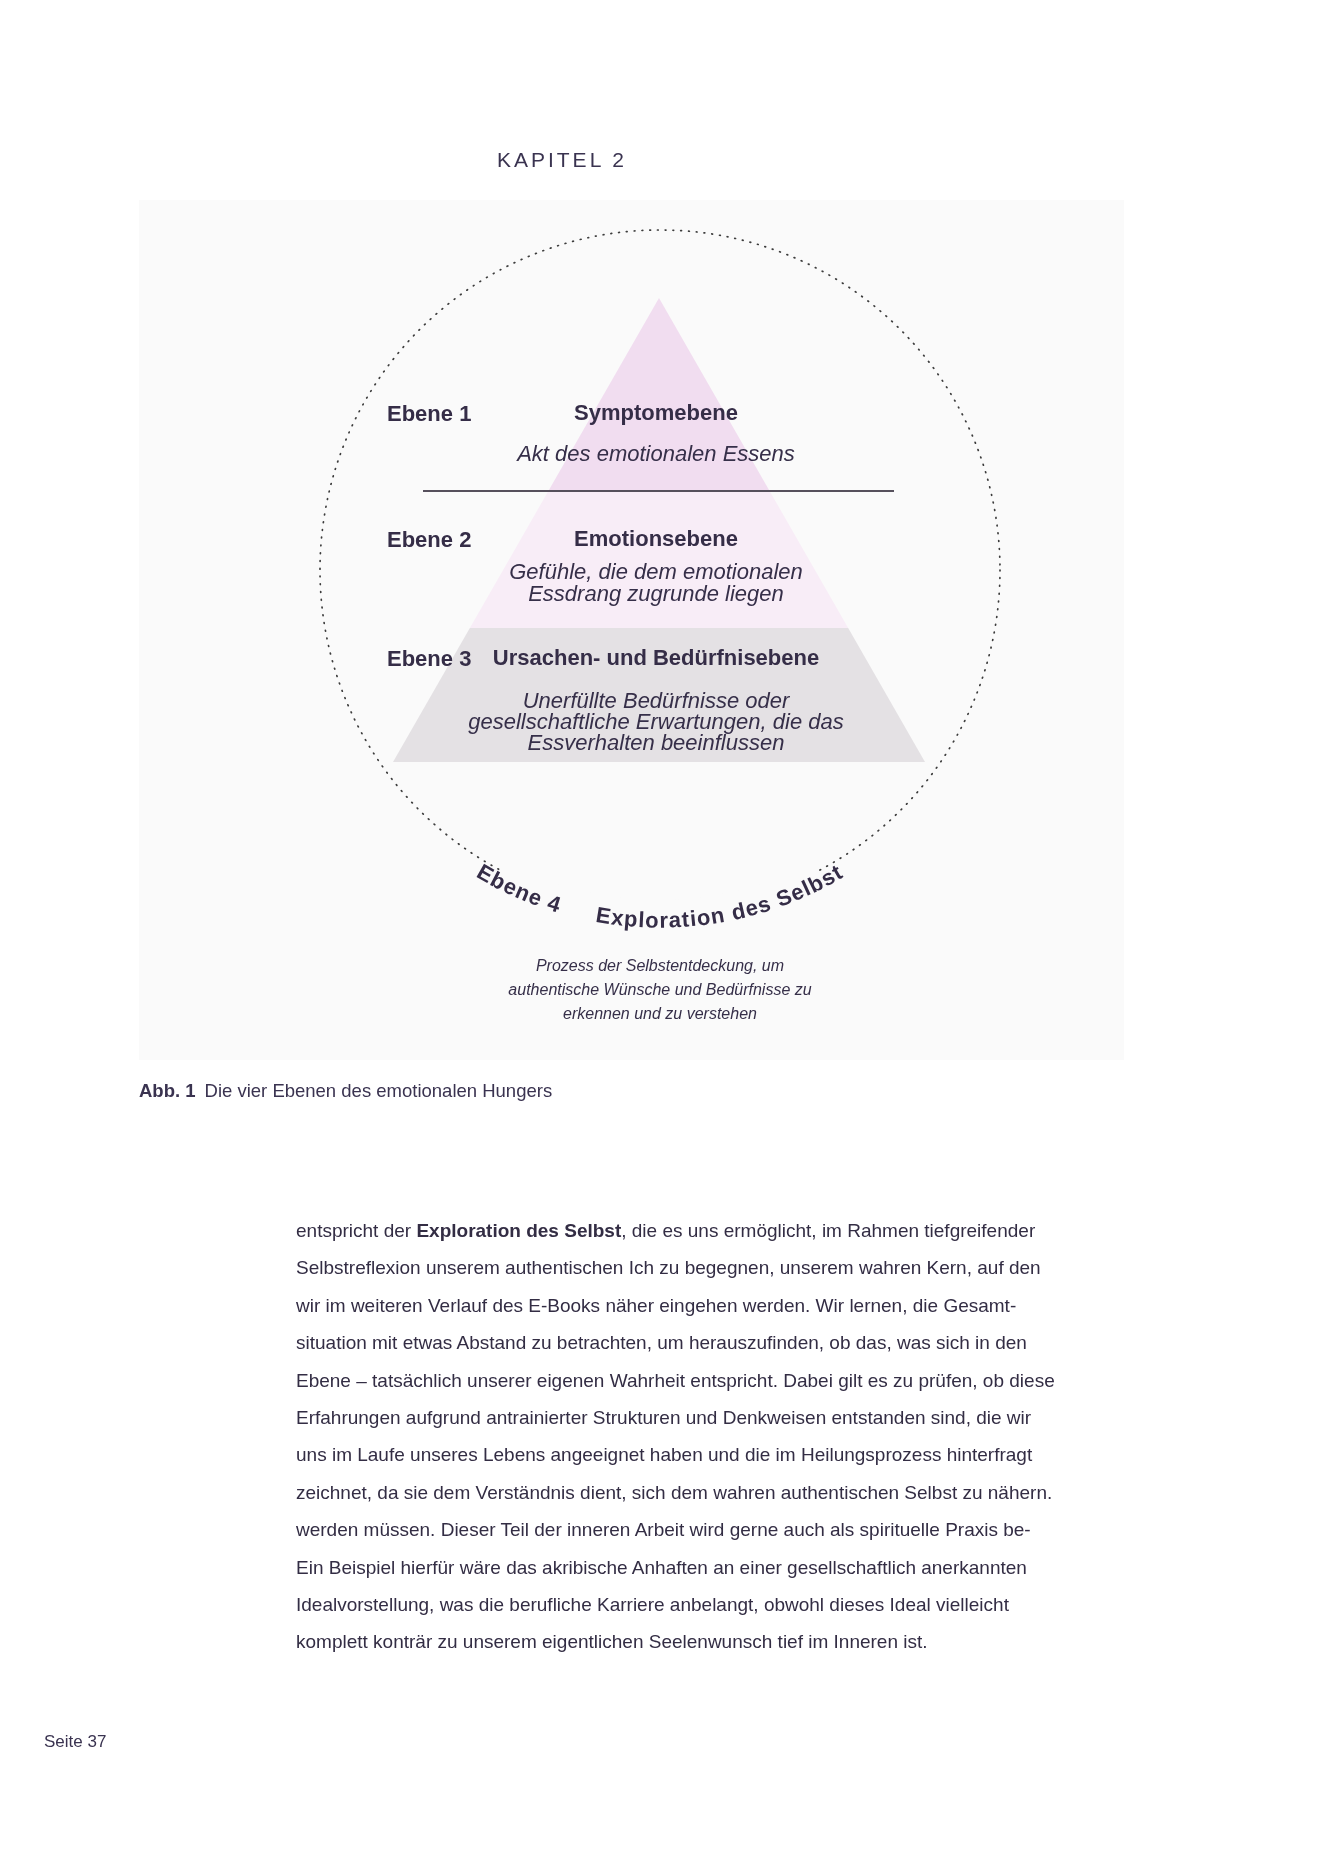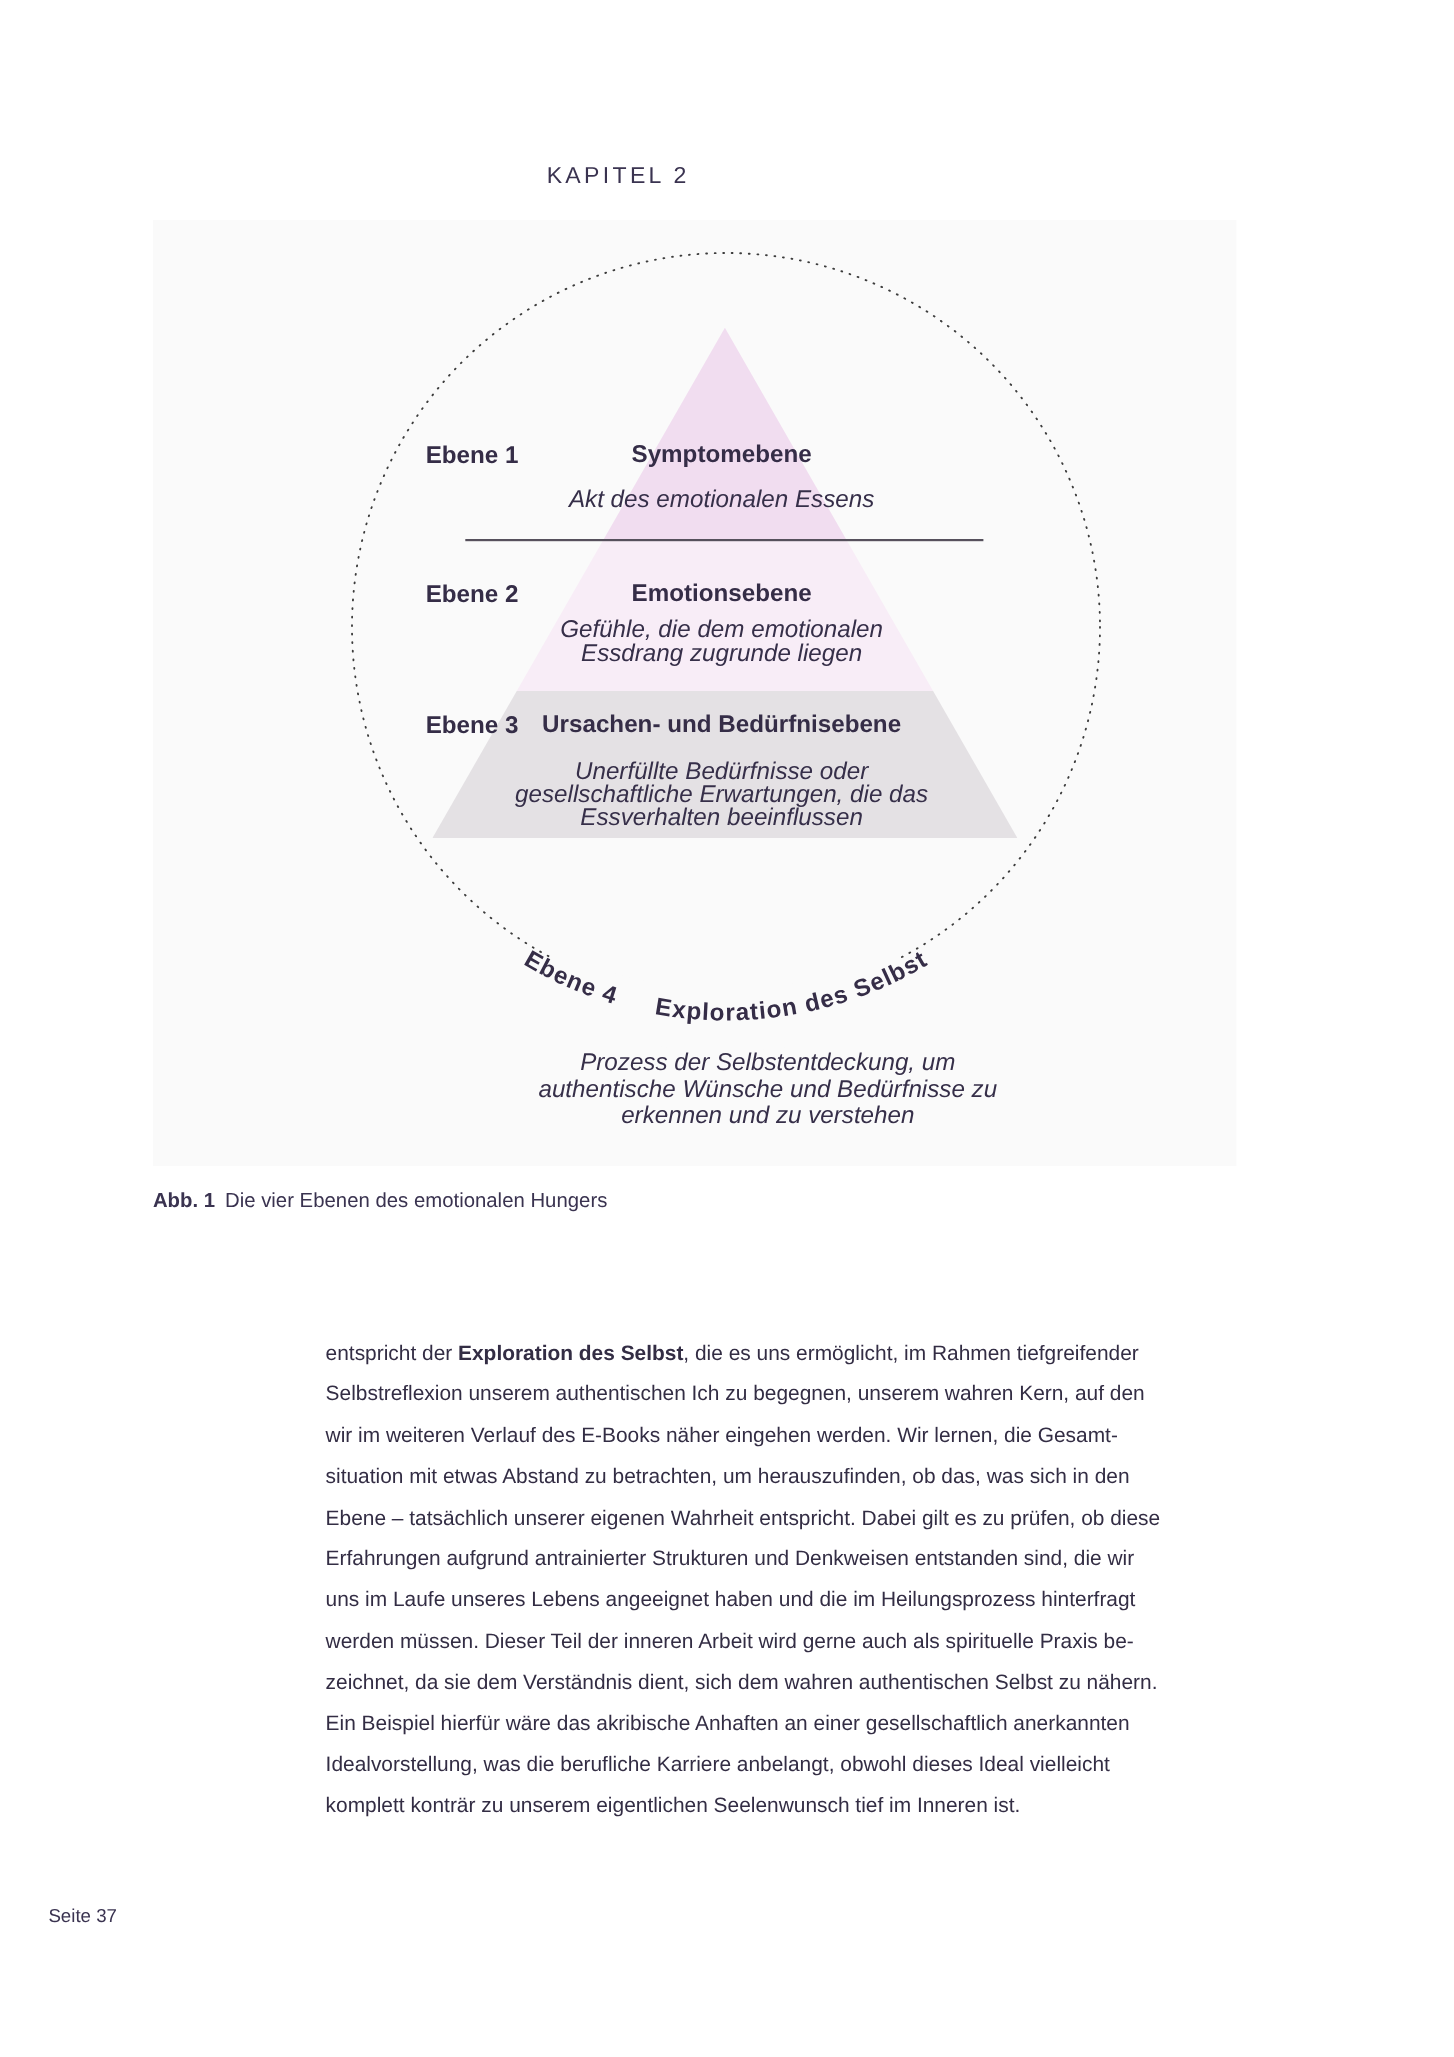--- a/index.html
+++ b/index.html
@@ -37,22 +37,22 @@
     font-weight:bold; font-size:22px; white-space:nowrap; color:#352d47;
   }
   .lvl-desc{
     position:absolute; left:517px; transform:translateX(-50%);
     font-style:italic; font-size:22px; line-height:22px;
     text-align:center; white-space:nowrap; color:#362f49;
   }
   .lvl-desc.tight{line-height:21px;}
   .prozess-desc{
     position:absolute; left:521px; transform:translateX(-50%); top:754px;
-    font-style:italic; font-size:22px; line-height:24px;
-    text-align:center; white-space:nowrap; color:#362f49;margin-left:38px;
+    font-style:italic; font-size:16px; line-height:24px;
+    text-align:center; white-space:nowrap; color:#362f49;
   }
   .arc-text{
     font-family:"Liberation Sans", sans-serif;
     font-weight:bold; font-size:22px; fill:#352d47; letter-spacing:1px;
   }
   .figure-caption{
     position:absolute; left:139px; top:1080px; font-size:18.5px; color:#3a3350;
     white-space:nowrap;
   }
   .figure-caption .cap-label{font-weight:bold; margin-right:9px;}
@@ -127,22 +127,22 @@
   </div>
 
   <div class="body-text">
     <div class="body-line"><span>entspricht der </span><strong>Exploration des Selbst</strong><span>, die es uns ermöglicht, im Rahmen tiefgreifender</span></div>
     <div class="body-line">Selbstreflexion unserem authentischen Ich zu begegnen, unserem wahren Kern, auf den</div>
     <div class="body-line">wir im weiteren Verlauf des E-Books näher eingehen werden. Wir lernen, die Gesamt-</div>
     <div class="body-line">situation mit etwas Abstand zu betrachten, um herauszufinden, ob das, was sich in den</div>
     <div class="body-line">Ebene – tatsächlich unserer eigenen Wahrheit entspricht. Dabei gilt es zu prüfen, ob diese</div>
     <div class="body-line">Erfahrungen aufgrund antrainierter Strukturen und Denkweisen entstanden sind, die wir</div>
     <div class="body-line">uns im Laufe unseres Lebens angeeignet haben und die im Heilungsprozess hinterfragt</div>
+    <div class="body-line">zeichnet, da sie dem Verständnis dient, sich dem wahren authentischen Selbst zu nähern.</div>
     <div class="body-line">werden müssen. Dieser Teil der inneren Arbeit wird gerne auch als spirituelle Praxis be-</div>
-    <div class="body-line">zeichnet, da sie dem Verständnis dient, sich dem wahren authentischen Selbst zu nähern.</div>
     <div class="body-line">Ein Beispiel hierfür wäre das akribische Anhaften an einer gesellschaftlich anerkannten</div>
     <div class="body-line">Idealvorstellung, was die berufliche Karriere anbelangt, obwohl dieses Ideal vielleicht</div>
     <div class="body-line">komplett konträr zu unserem eigentlichen Seelenwunsch tief im Inneren ist.</div>
   </div>
 
   <div class="page-number">Seite 37</div>
 
 </div>
 
 </body></html>

